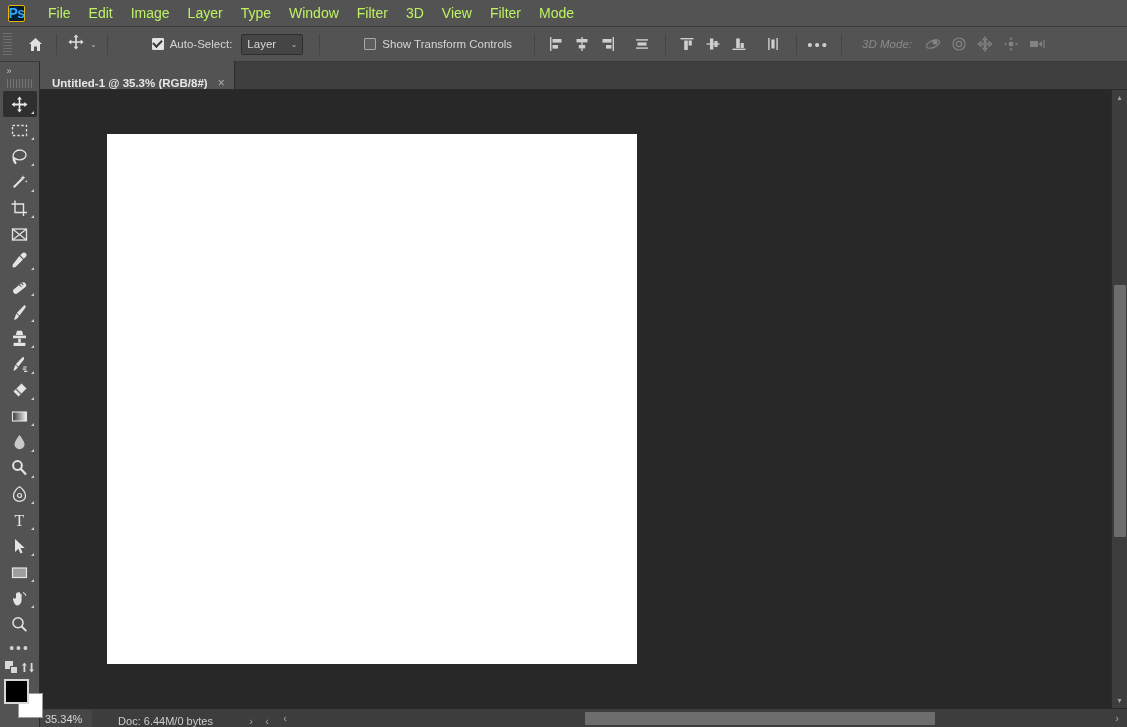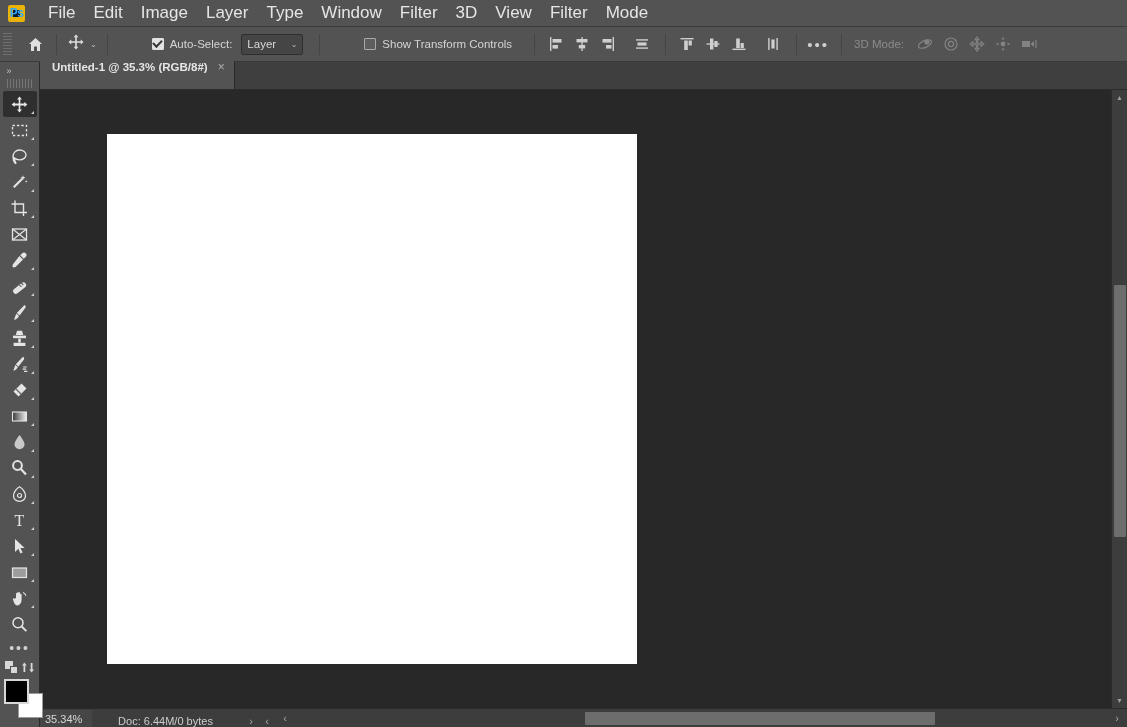--- a/index.html
+++ b/index.html
@@ -14,27 +14,27 @@
 
   
   .menubar {
     position: absolute; left: 0; top: 0; width: 1127px; height: 27px;
     background: #535353;
     display: flex; align-items: center;
     border-bottom: 1px solid #3c3c3c;
   }
   .ps-logo {
     width: 17px; height: 17px; margin-left: 8px; margin-right: 14px;
-    background: #001e36; border: 5px solid #eab308; border-radius: 2px;
-    color: #31a8ff; font-size: 12px; font-weight: bold;
+    background: #001e36; border: 1px solid #eab308; border-radius: 2px;
+    color: #31a8ff; font-size: 14px; font-weight: bold;
     display: flex; align-items: center; justify-content: center;
     letter-spacing: -0.5px; flex: 0 0 auto;
   }
   .menu-item {
-    color: #e5e5e5; font-size: 17px; padding: 4px 9px;
+    color: #bef264; font-size: 14px; padding: 4px 9px;
     white-space: nowrap; cursor: default;
   }
 
   
   .optionsbar {
     position: absolute; left: 0; top: 27px; width: 1127px; height: 35px;
     background: #535353; display: flex; align-items: center;
     border-bottom: 1px solid #3a3a3a;
   }
   .opt-grip {
@@ -77,21 +77,21 @@
   .dots { letter-spacing: 2px; font-size: 15px; color: #cfcfcf; line-height: 1; }
 
   
   .tabbar {
     position: absolute; left: 0; top: 62px; width: 1127px; height: 28px;
     background: #3f3f3f; display: flex; align-items: flex-end;
     border-bottom: 1px solid #2b2b2b;
   }
   .tab-spacer { width: 40px; height: 100%; flex: 0 0 auto; }
   .doc-tab {
-    height: 28px; background: #535353; display: flex; align-items: flex-start;
+    height: 28px; background: #535353; display: flex; align-items: flex-end;
     padding: 0 9px 0 12px; border-right: 1px solid #2b2b2b; flex: 0 0 auto;
   }
   .doc-tab-title {
     color: #e6e6e6; font-size: 11.5px; font-weight: bold; white-space: nowrap;
   }
   .tab-close {
     margin-left: 10px; color: #b0b0b0; font-size: 12px; line-height: 1;
   }
 
   
@@ -338,21 +338,21 @@
     </div>
 
     <div class="opt-sep" style="margin-left:10px;"></div>
 
     <div class="opt-btn">
       <span class="dots">•••</span>
     </div>
 
     <div class="opt-sep" style="margin-left:10px;"></div>
 
-    <span class="opt-label disabled" style="margin-left:4px;">3D Mode:</span>
+    <span class="opt-label disabled" style="margin-left:12px;font-style:italic;">3D Mode:</span>
 
     <div class="opt-btn" style="margin-left:8px;">
       <svg width="18" height="16" viewBox="0 0 18 16">
         <ellipse cx="9" cy="8" rx="7" ry="3.4" fill="none" stroke="#838383" stroke-width="1.2" transform="rotate(-25 9 8)"></ellipse>
         <circle cx="11" cy="6" r="2.6" fill="#838383"></circle>
       </svg>
     </div>
     <div class="opt-btn">
       <svg width="18" height="16" viewBox="0 0 18 16">
         <circle cx="9" cy="8" r="6" fill="none" stroke="#838383" stroke-width="1.2"></circle>

